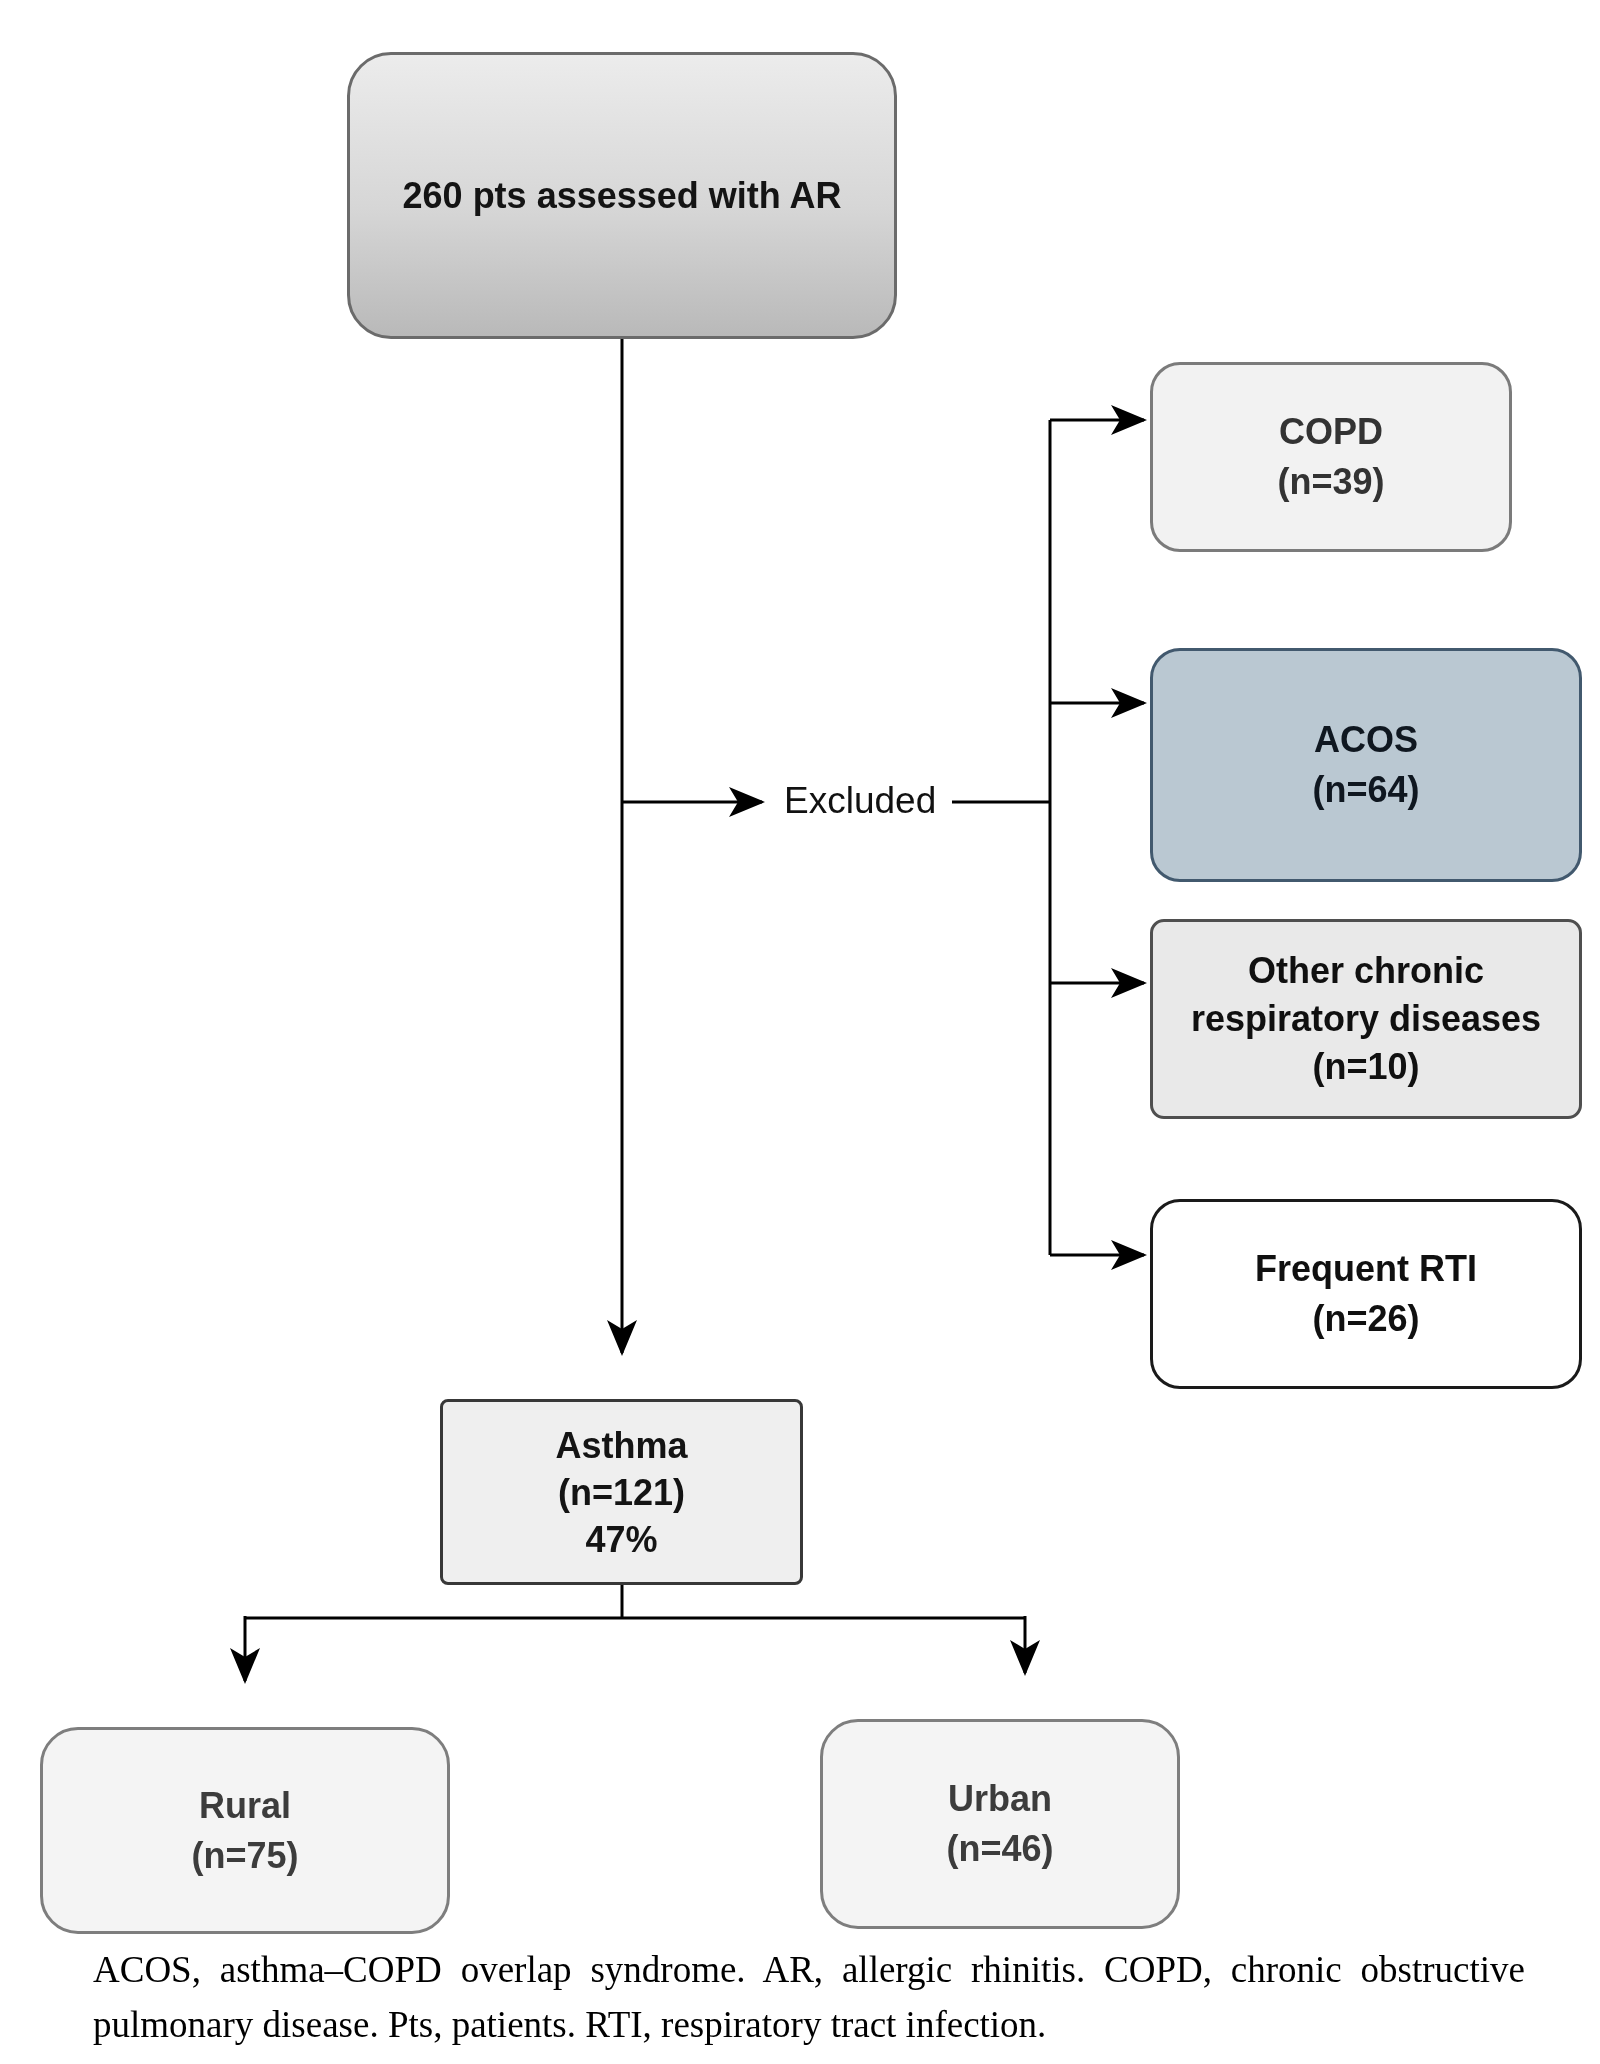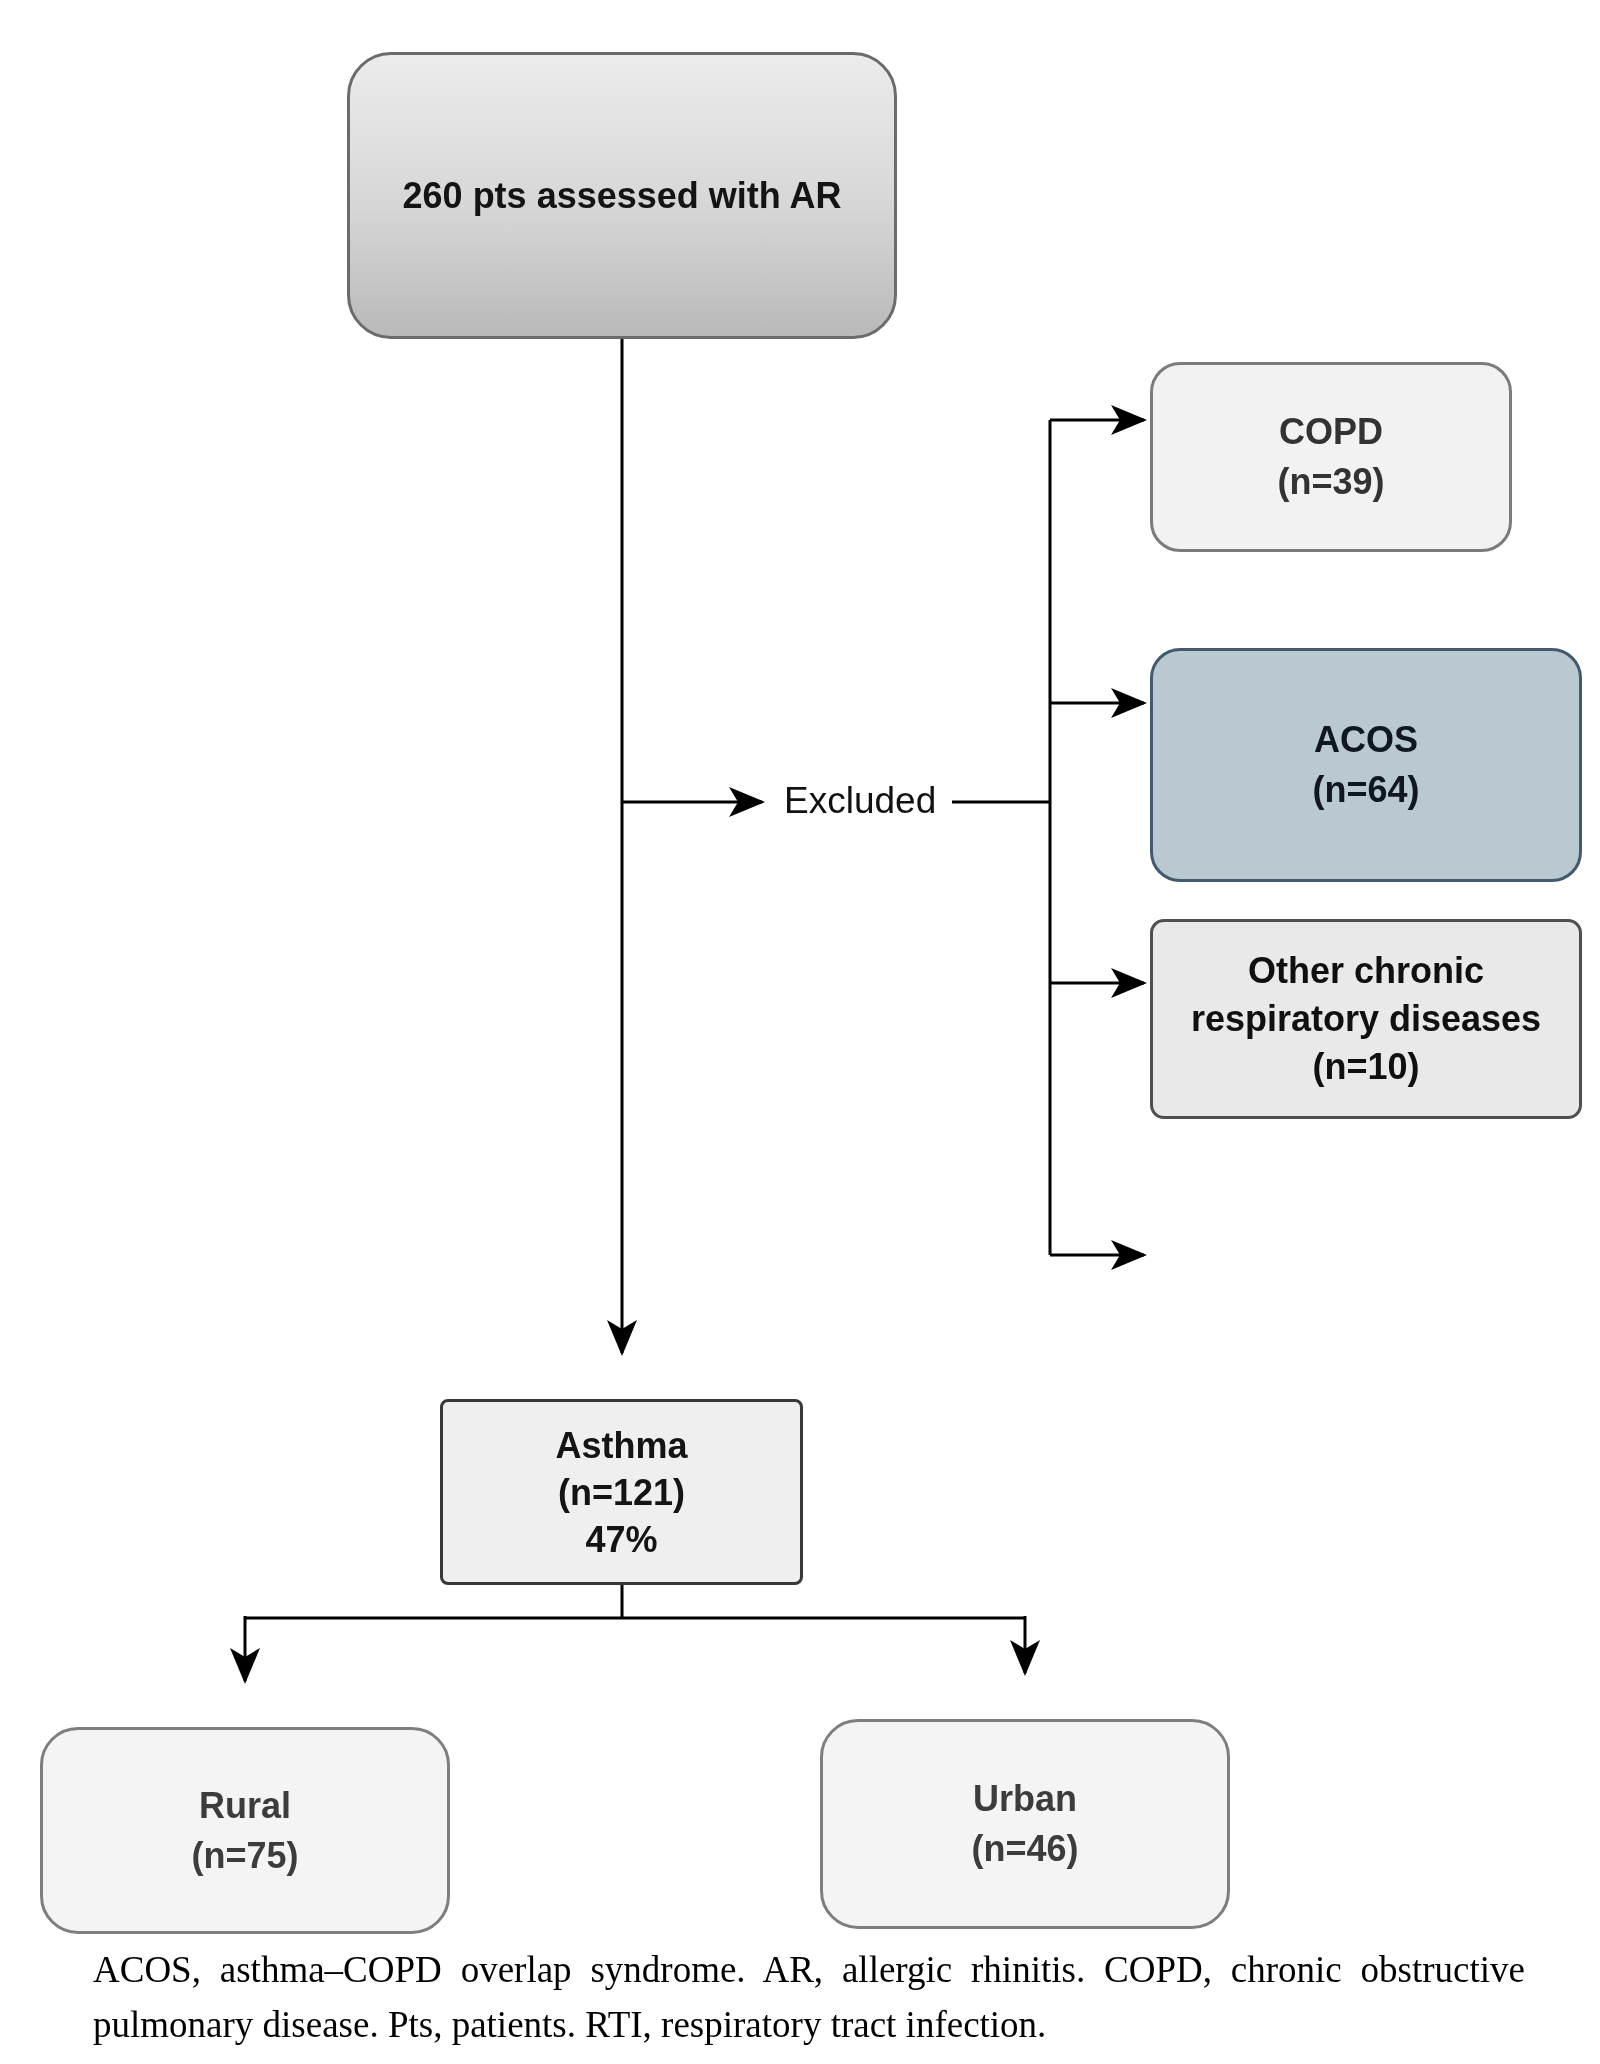--- a/index.html
+++ b/index.html
@@ -55,21 +55,21 @@
     left:440px;top:1362px;width:363px;height:186px;
     background:#efefef;border:3px solid #383838;border-radius:8px;
     color:#141414;line-height:47px;
   }
   .rural-box{
     left:40px;top:1690px;width:410px;height:207px;
     background:#f4f4f4;border:3px solid #7e7e7e;border-radius:38px;
     color:#3c3c3c;
   }
   .urban-box{
-    left:820px;top:1682px;width:410px;height:210px;
+    left:820px;top:1682px;width:360px;height:210px;
     background:#f4f4f4;border:3px solid #7e7e7e;border-radius:38px;
     color:#3c3c3c;
   }
   .excluded-label{
     position:absolute;left:784px;top:779px;
     font-size:37px;line-height:44px;font-weight:normal;color:#111111;
     white-space:nowrap;
   }
   .footnote{
     position:absolute;left:85px;top:1934px;width:1432px;
@@ -131,20 +131,24 @@
   <div class="box acos-box">
     <span>ACOS</span>
     <span>(n=64)</span>
   </div>
 
   <div class="box other-box">
     <span>Other chronic respiratory diseases</span>
     <span>(n=10)</span>
   </div>
 
+  <div class="box rti-box">
+    <span>Frequent RTI</span>
+    <span>(n=26)</span>
+  </div>
 
   <div class="box asthma-box">
     <span>Asthma</span>
     <span>(n=121)</span>
     <span>47%</span>
   </div>
 
   <div class="box rural-box">
     <span>Rural</span>
     <span>(n=75)</span>

